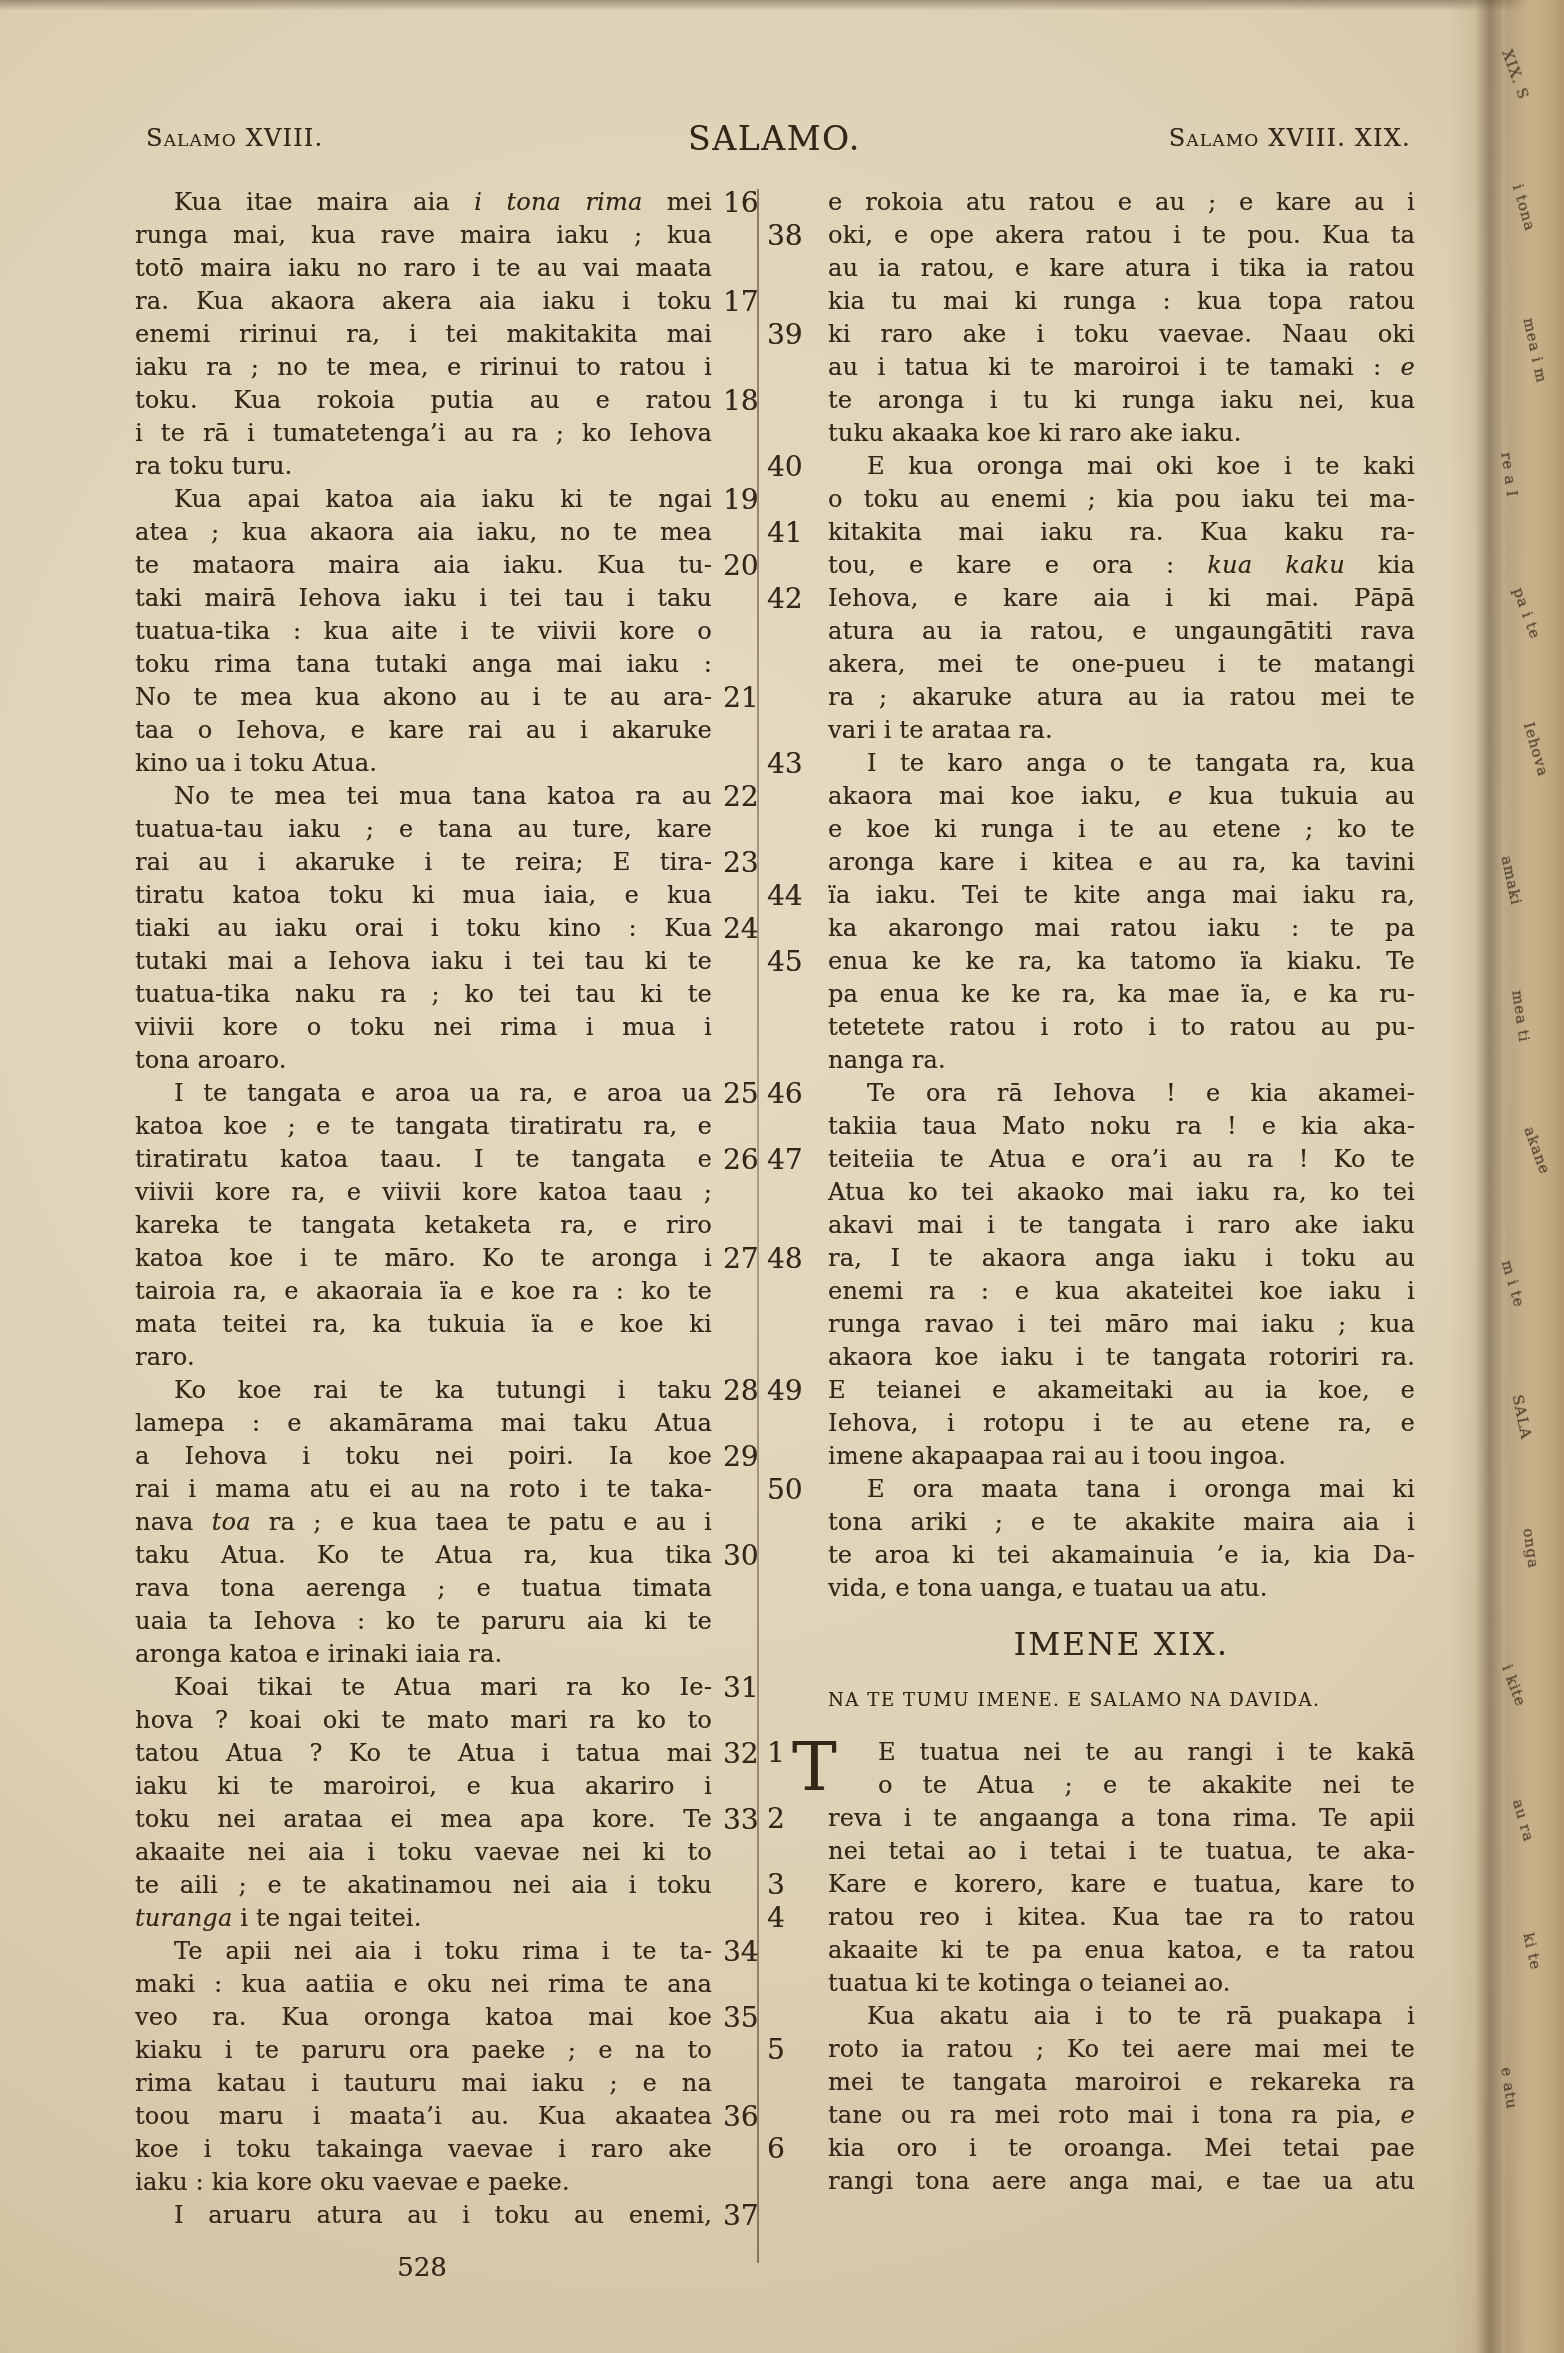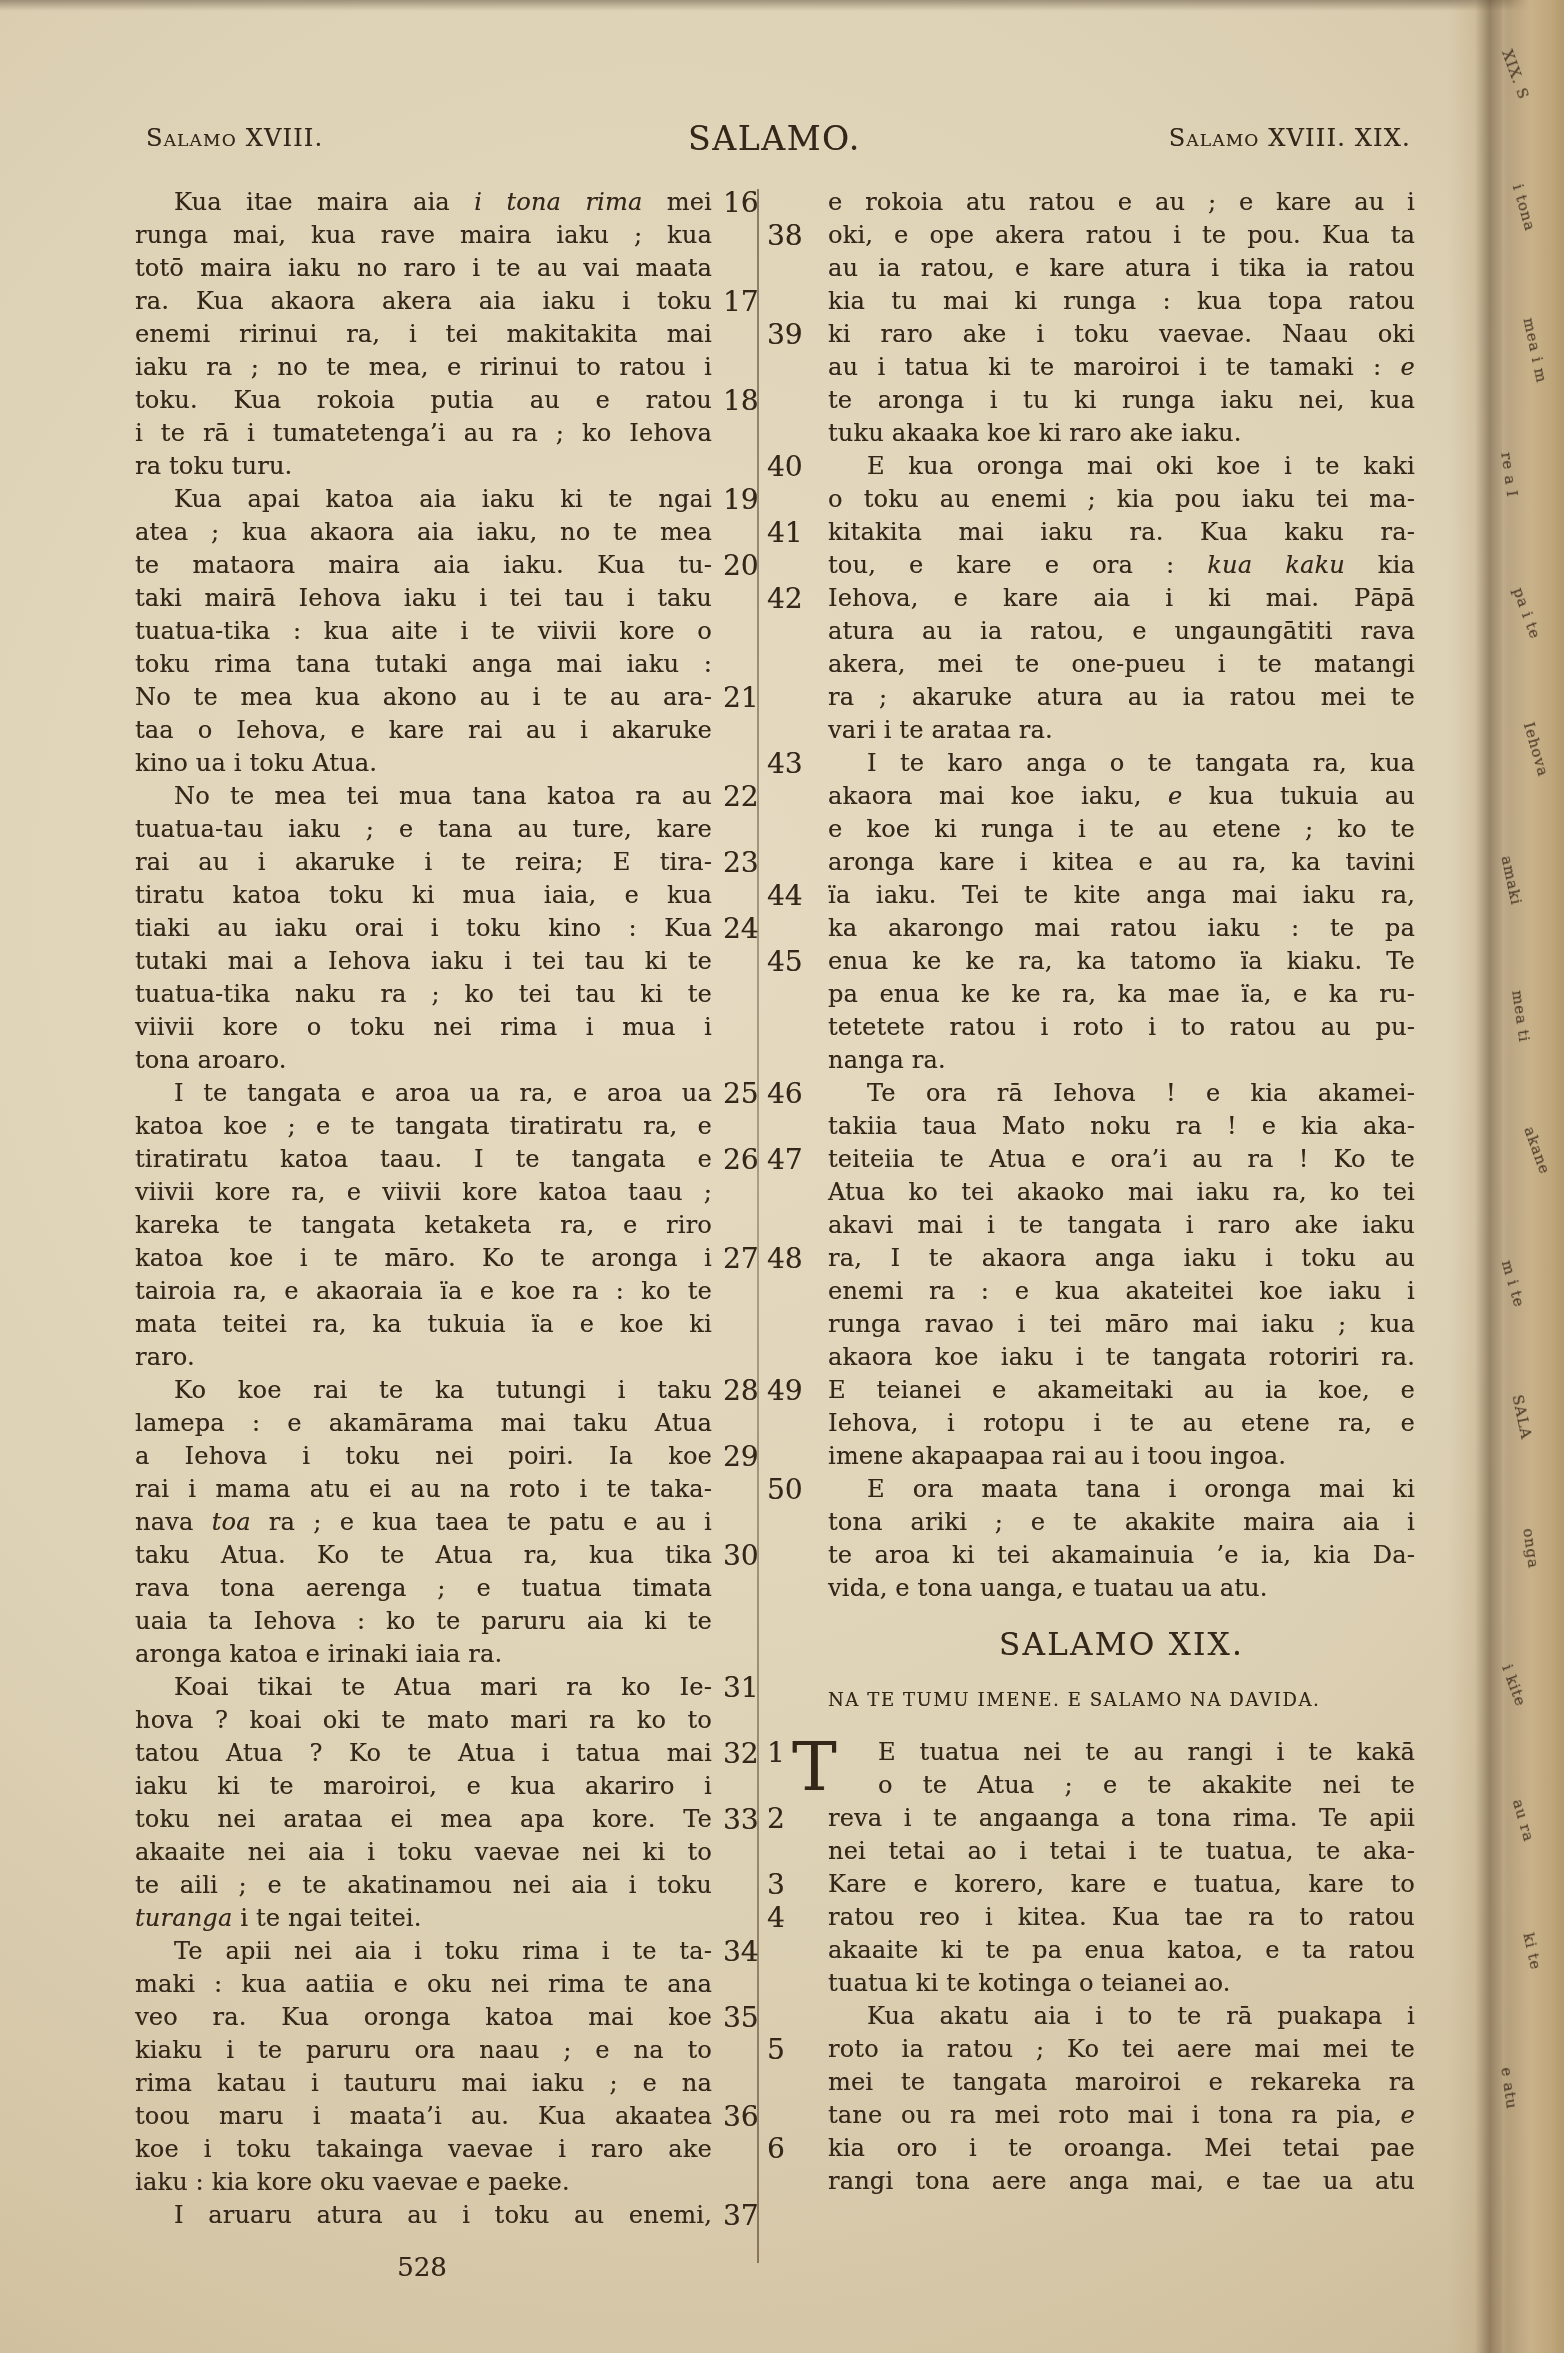--- a/index.html
+++ b/index.html
@@ -132,21 +132,21 @@
       <div class="line">hova ? koai oki te mato mari ra ko to</div>
       <div class="line">tatou Atua ?   Ko te Atua i tatua mai<span class="vnum">32</span></div>
       <div class="line">iaku ki te maroiroi,  e kua akariro i</div>
       <div class="line">toku nei arataa ei mea apa kore.   Te<span class="vnum">33</span></div>
       <div class="line">akaaite nei aia i toku vaevae nei ki to</div>
       <div class="line">te aili ;  e te akatinamou nei aia i toku</div>
       <div class="line nj"><i>turanga</i> i te ngai teitei.</div>
       <div class="line pstart">Te apii nei aia i toku rima i te ta-<span class="vnum">34</span></div>
       <div class="line">maki : kua aatiia e oku nei rima te ana</div>
       <div class="line">veo ra.   Kua oronga katoa mai koe<span class="vnum">35</span></div>
-      <div class="line">kiaku i te paruru ora naau ;  e na to</div>
+      <div class="line">kiaku i te paruru ora paeke ;  e na to</div>
       <div class="line">rima katau i tauturu mai iaku ;  e na</div>
       <div class="line">toou maru i maata’i au.   Kua akaatea<span class="vnum">36</span></div>
       <div class="line">koe i toku takainga vaevae i raro ake</div>
       <div class="line nj">iaku :  kia kore oku vaevae e paeke.</div>
       <div class="line pstart">I aruaru atura au i toku au enemi,<span class="vnum">37</span></div>
     </div>
   <div class="col colR">
       <div class="line">e rokoia atu ratou e au ;  e kare au i</div>
       <div class="line">oki, e ope akera ratou i te pou.  Kua ta<span class="vnum">38</span></div>
       <div class="line">au ia ratou, e kare atura i tika ia ratou</div>
@@ -183,21 +183,21 @@
       <div class="line">enemi ra :  e kua akateitei koe iaku i</div>
       <div class="line">runga ravao i tei māro mai iaku ;  kua</div>
       <div class="line">akaora koe iaku i te tangata rotoriri ra.</div>
       <div class="line">E teianei e akameitaki au ia koe, e<span class="vnum">49</span></div>
       <div class="line">Iehova,  i rotopu i te au etene ra,  e</div>
       <div class="line nj">imene akapaapaa rai au i toou ingoa.</div>
       <div class="line pstart">E ora maata tana i oronga mai ki<span class="vnum">50</span></div>
       <div class="line">tona ariki ;  e te akakite maira aia i</div>
       <div class="line">te aroa ki tei akamainuia ’e ia, kia Da-</div>
       <div class="line nj">vida, e tona uanga, e tuatau ua atu.</div>
-      <div class="h1">SALAMO XIX.</div>
+      <div class="h1">IMENE XIX.</div>
       <div class="h2">NA TE TUMU IMENE.   E SALAMO NA DAVIDA.</div>
       <div class="line dc1">E tuatua nei te au rangi i te kakā<span class="dropcap">T</span><span class="vnum">1</span></div>
       <div class="line dc2">o te Atua ;  e te akakite nei te</div>
       <div class="line">reva i te angaanga a tona rima.  Te apii<span class="vnum">2</span></div>
       <div class="line">nei tetai ao i tetai i te tuatua, te aka-</div>
       <div class="line">Kare e korero, kare e tuatua, kare to<span class="vnum">3</span></div>
       <div class="line">ratou reo i kitea.   Kua tae ra to ratou<span class="vnum">4</span></div>
       <div class="line">akaaite ki te pa enua katoa, e ta ratou</div>
       <div class="line nj">tuatua ki te kotinga o teianei ao.</div>
       <div class="line pstart">Kua akatu aia i to te rā puakapa i</div>

